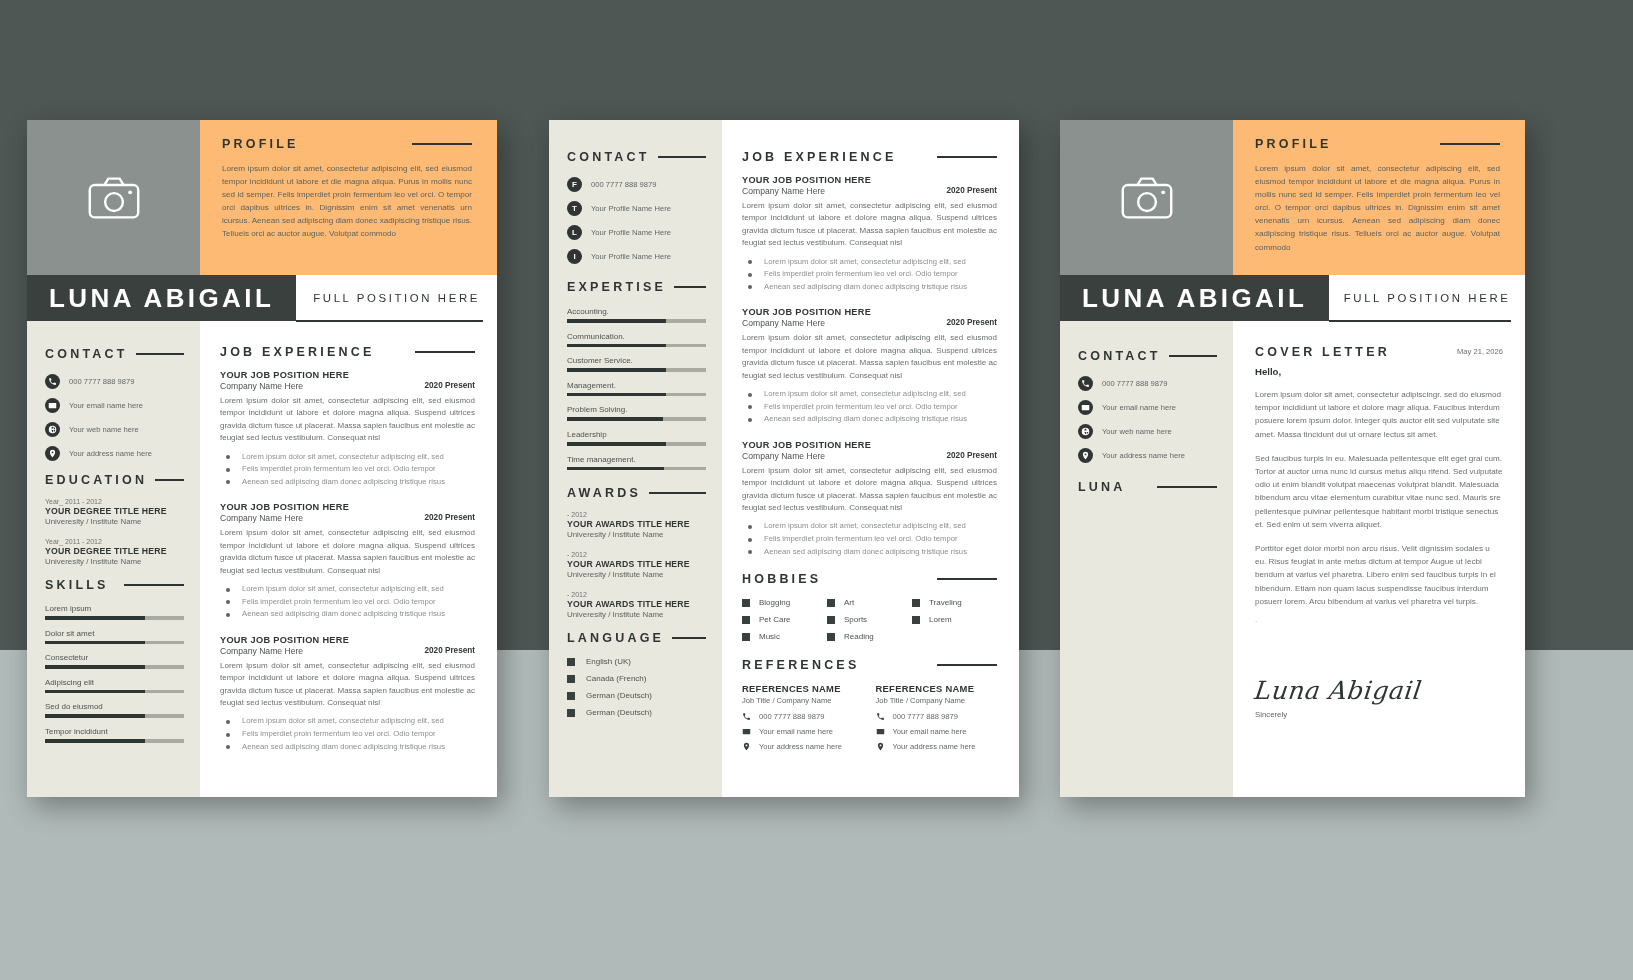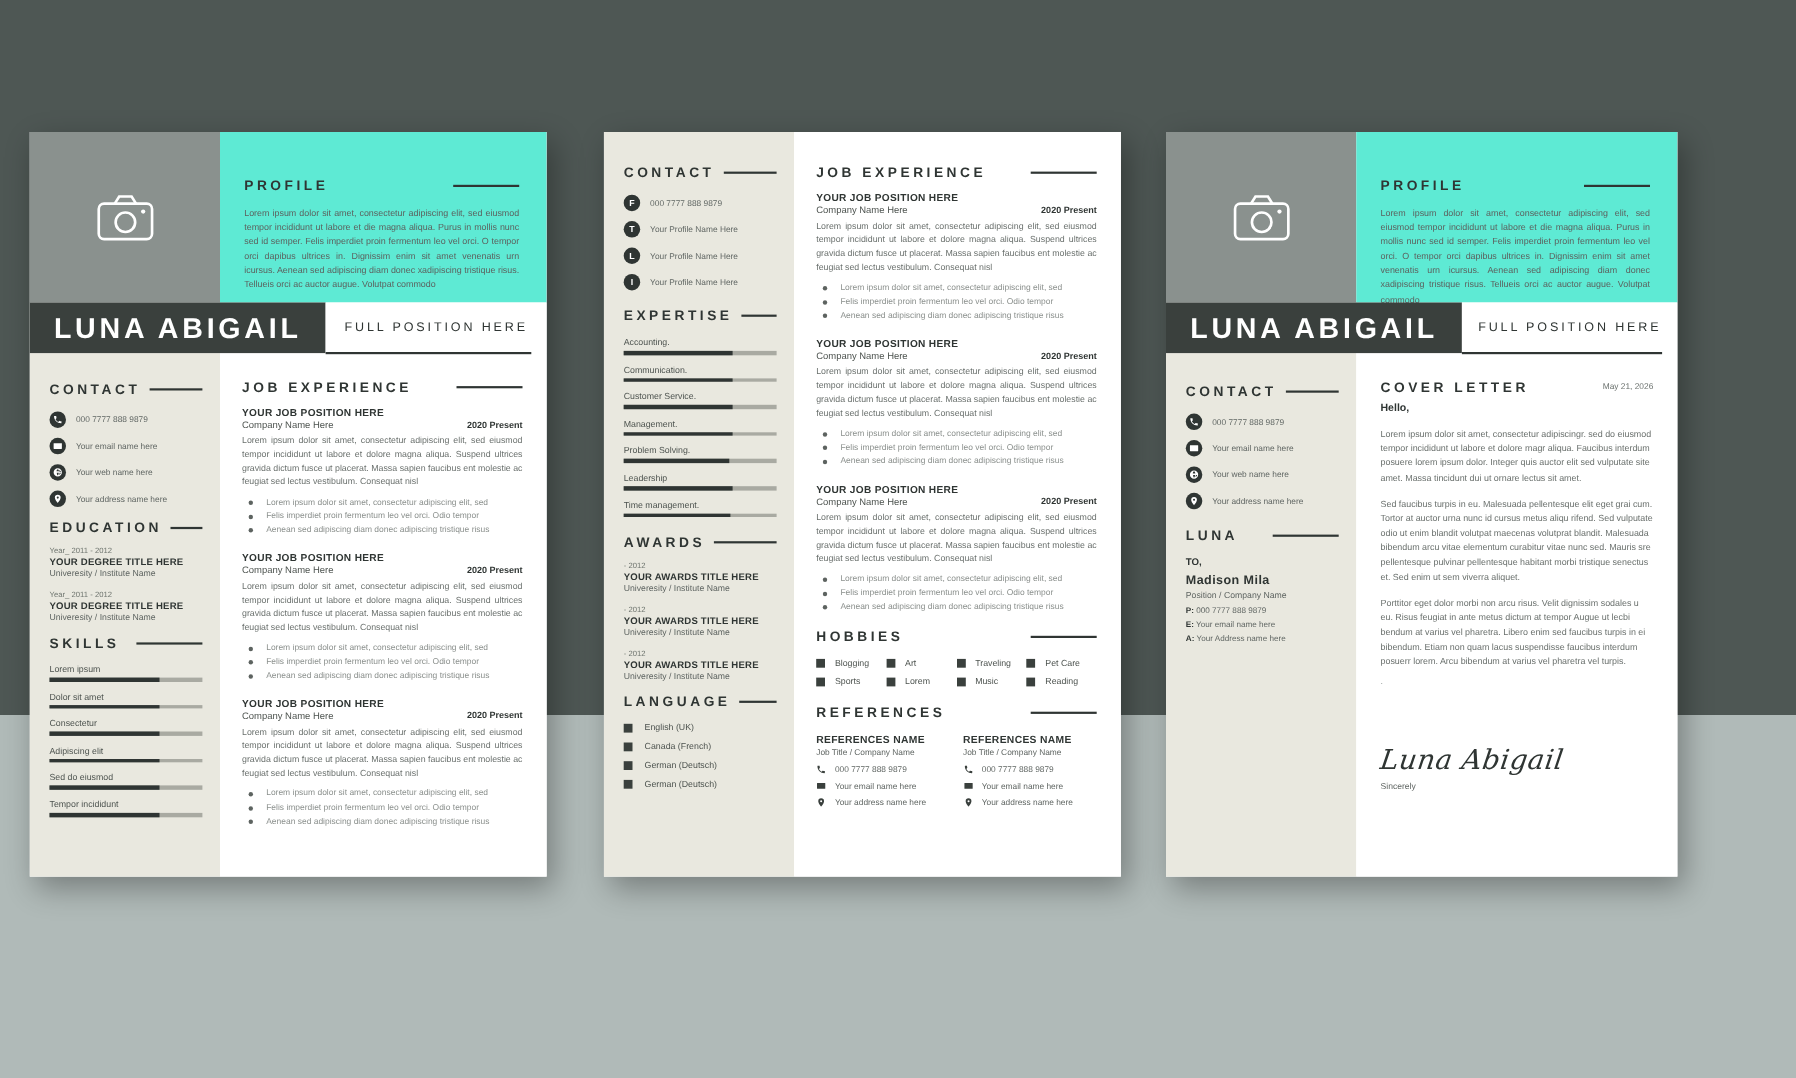--- a/index.html
+++ b/index.html
@@ -37,21 +37,21 @@
     font-size:8.1px; line-height:13.1px; color:#5c625f; text-align:justify;
   }
 
   
   .top-row{ display:flex; height:155px; }
   .photo-box{
     width:173px; background:#8a918e;
     display:flex; align-items:center; justify-content:center;
   }
   .photo-box svg{ width:52px; height:42px; }
-  .profile-pane{ flex:1; background:#5eead4; padding:42px 25px 0 22px; }
+  .profile-pane{ flex:1; background:#fdba74; padding:17px 25px 0 22px; }
   .profile-pane .sec-head{ margin-bottom:11px; }
 
   .name-bar{ display:flex; height:46px; position:relative; }
   .name-chip{
     background:#3a403d; color:#fff;
     display:flex; align-items:center; padding:0 22px;
     font-size:26px; font-weight:bold; letter-spacing:3.4px;
     white-space:nowrap;
   }
   .pos-chip{
@@ -91,37 +91,37 @@
 
   
   .skill{ margin-bottom:9px; }
   .skill-name{ font-size:8px; color:#4d534f; margin-bottom:3px; }
   .bar{ height:3.6px; background:#a9aaa2; width:100%; position:relative; }
   .bar i{ position:absolute; left:0; top:0; bottom:0; background:#2f3533; display:block; }
 
   
   .job{ margin-bottom:14px; }
   .job-pos{ font-size:9.2px; font-weight:bold; color:#2f3533; letter-spacing:.3px; }
-  .job-line{ display:flex; justify-content:space-between; align-items:center; margin-top:1px; }
+  .job-line{ display:flex; justify-content:space-between; align-items:flex-start; margin-top:1px; }
   .job-co{ font-size:8.6px; color:#4d534f; }
   .job-date{ font-size:8.2px; font-weight:bold; color:#2f3533; }
   .job-desc{ font-size:8px; line-height:12.4px; color:#6a706d; margin-top:4px; text-align:justify; }
   .bullets{ list-style:none; margin-top:6px; }
   .bullets li{
     font-size:7.7px; color:#8b908d; line-height:12.6px;
     padding-left:22px; position:relative;
   }
   .bullets li:before{
     content:""; position:absolute; left:6px; top:4.6px;
     width:4px; height:4px; border-radius:50%; background:#5d6360;
   }
 
   
   .hobbies-grid{
-    display:grid; grid-template-columns:repeat(4,1fr);
+    display:grid; grid-template-columns:repeat(3,1fr);
     row-gap:8px; margin-top:12px;
   }
   .hb{ display:flex; align-items:center; gap:9px; }
   .sq{ width:8px; height:8px; background:#3a403d; flex:none; }
   .hb span{ font-size:8px; color:#4d534f; }
 
   
   .lang-list{ margin-top:12px; }
   .lang{ display:flex; align-items:center; gap:11px; margin-bottom:8px; }
   .lang span{ font-size:8px; color:#4d534f; }
@@ -683,37 +683,20 @@
                 </svg>
               </span>
           <span class="c-txt">Your address name here</span>
         </div>
       </div>
 
       <div class="sec-head" style="margin-top:17px">
         <div class="sec-title">LUNA</div>
         <div class="sec-rule"></div>
       </div>
-      <div>
-        <div class="info-to">TO,</div>
-        <div class="info-name">Madison Mila</div>
-        <div class="info-pos">Position / Company Name</div>
-        <div class="info-row">
-          <b>P:</b>
-          <span>000 7777 888 9879</span>
-        </div>
-        <div class="info-row">
-          <b>E:</b>
-          <span>Your  email name here</span>
-        </div>
-        <div class="info-row">
-          <b>A:</b>
-          <span>Your  Address name here</span>
-        </div>
-      </div>
     </div>
 
     <div class="main" style="padding:24px 22px 0 22px">
       <div class="cl-head">
         <div class="sec-title">COVER LETTER</div>
         <div class="cl-date">May 21, 2026</div>
       </div>
       <div class="cl-hello">Hello,</div>
       <div class="cl-p">Lorem ipsum dolor sit amet, consectetur adipiscingr. sed do eiusmod tempor incididunt ut labore et dolore magr aliqua. Faucibus interdum posuere lorem ipsum dolor. Integer quis auctor elit sed vulputate site amet. Massa tincidunt dui ut ornare lectus sit amet.</div>
       <div class="cl-p">Sed faucibus turpis in eu. Malesuada pellentesque elit eget grai cum. Tortor at auctor urna nunc id cursus metus aliqu rifend. Sed vulputate odio ut enim blandit volutpat maecenas volutprat blandit. Malesuada bibendum arcu vitae elementum curabitur vitae nunc sed. Mauris sre pellentesque pulvinar pellentesque habitant morbi tristique senectus et. Sed enim ut sem viverra aliquet.</div>

